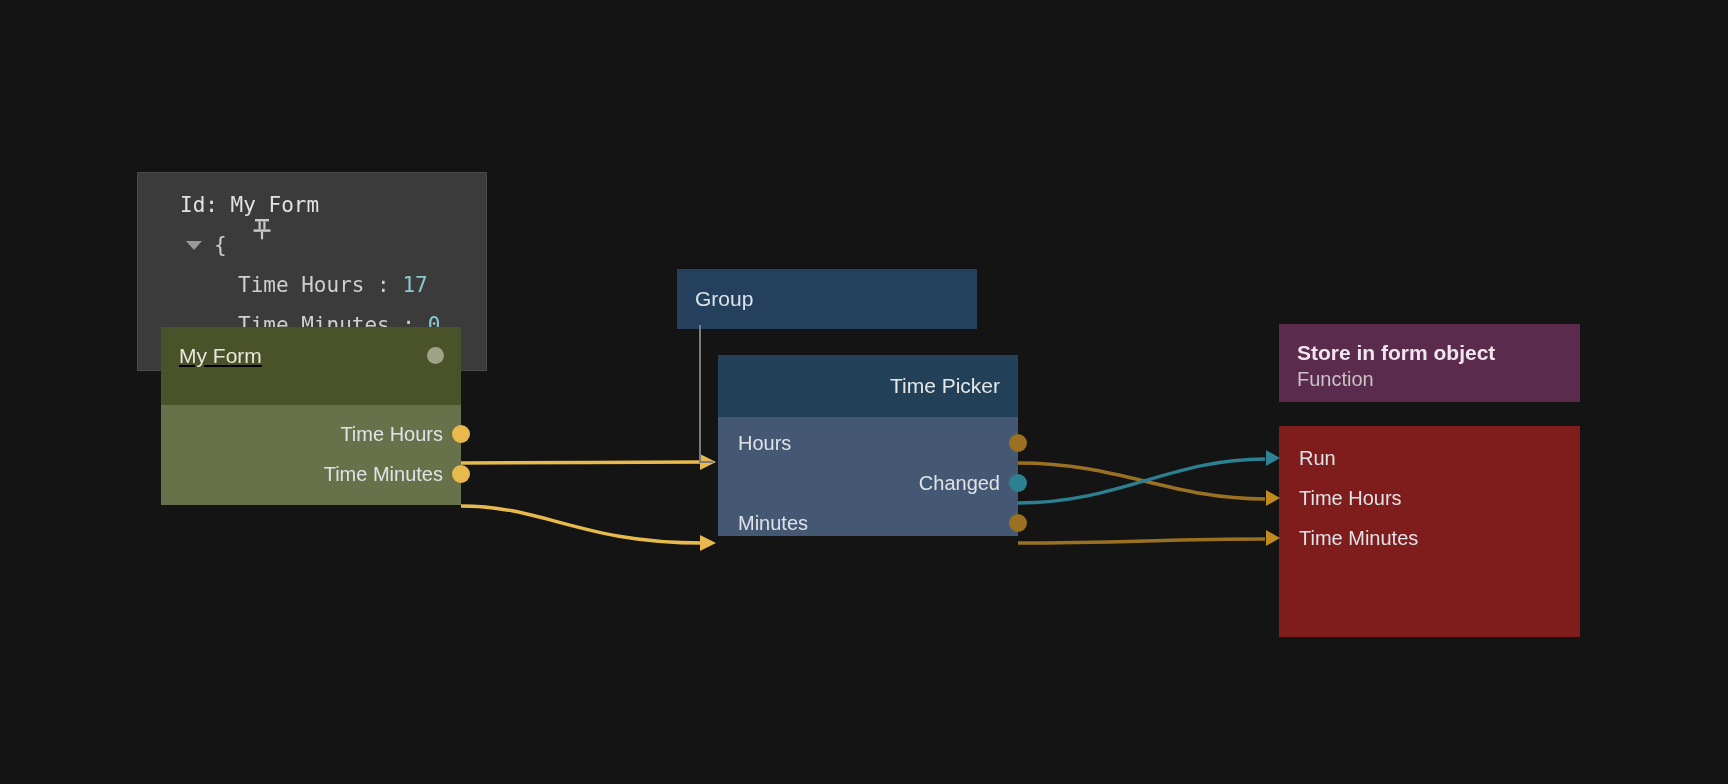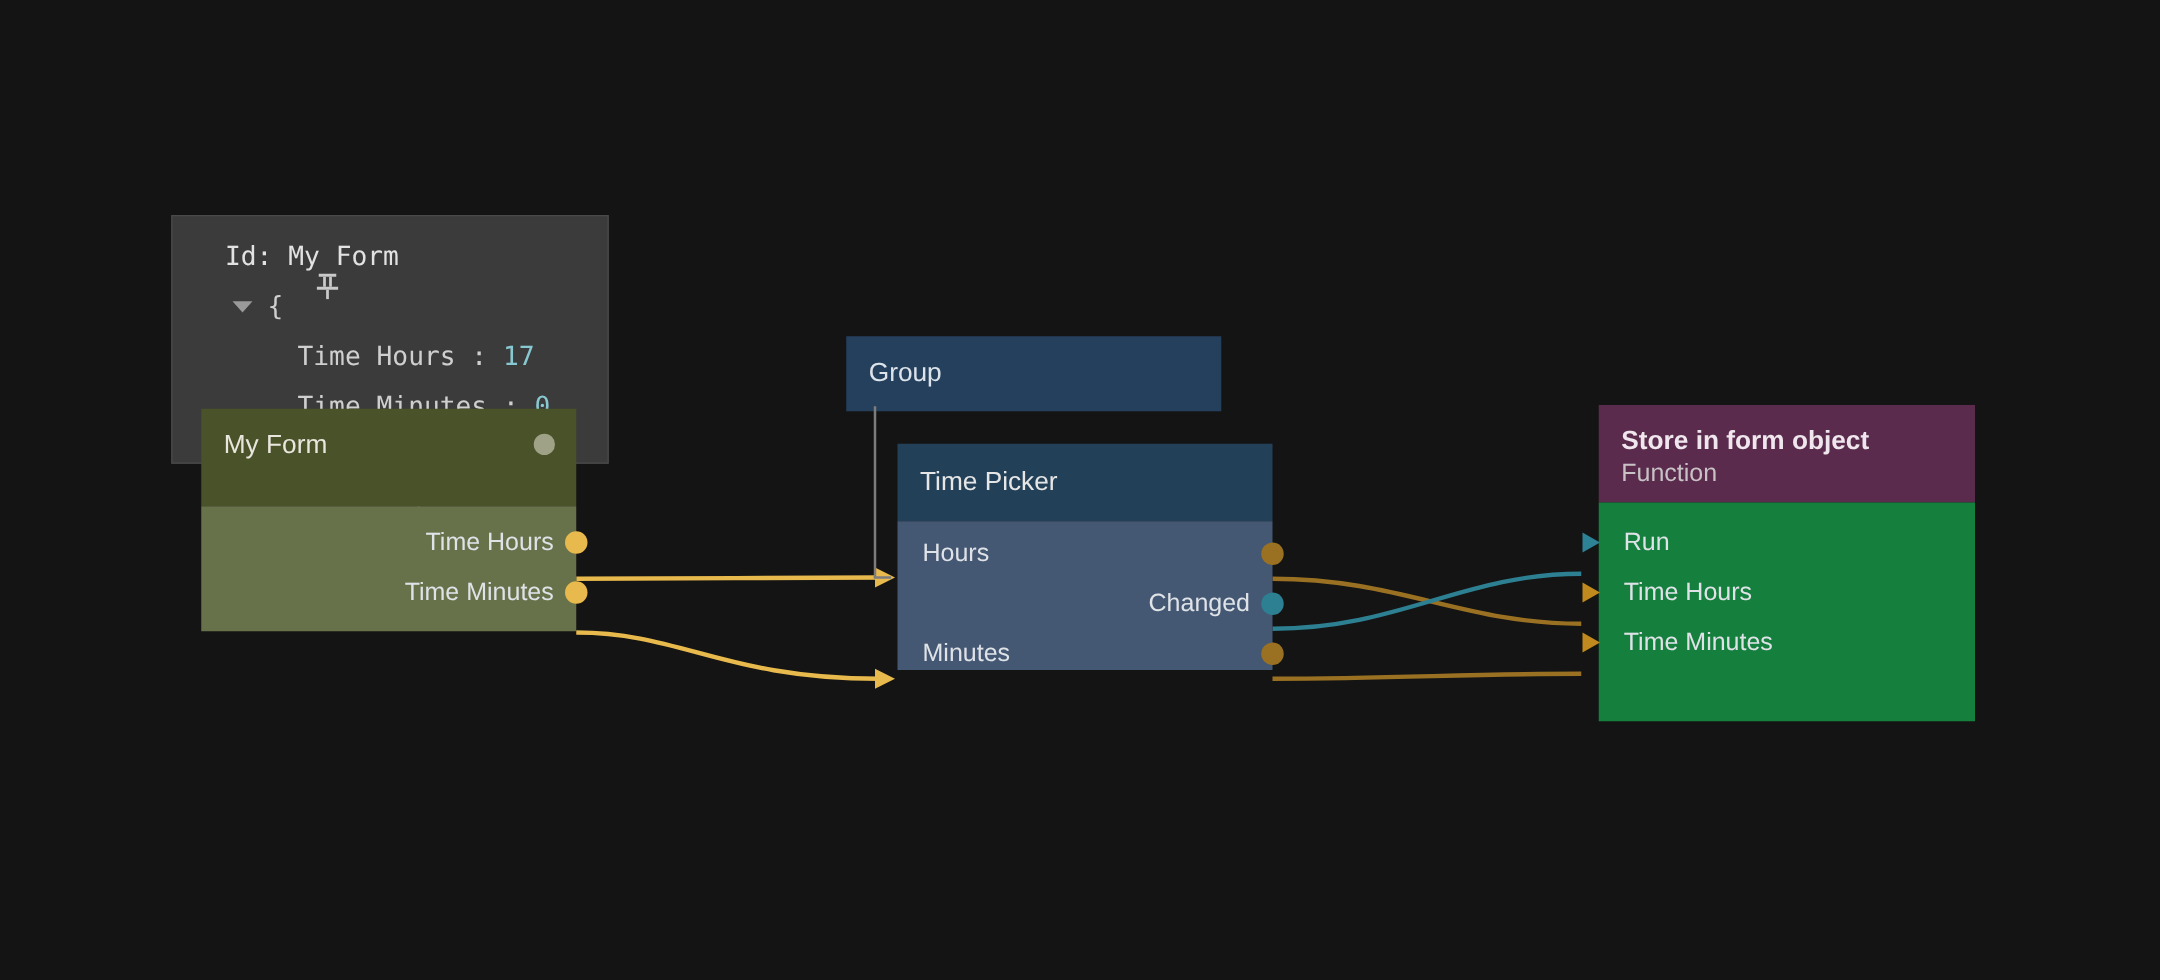--- a/index.html
+++ b/index.html
@@ -133,20 +133,21 @@
     height: 17px;
     border-radius: 50%;
   }
 
   
   #node-myform { left: 161px; top: 327px; width: 300px; }
   #node-myform .node-header {
     height: 78px;
     background: #4a5229;
     padding-top: 16px;
+    text-decoration: underline;
   }
   #node-myform .node-title { color: #e8e6dd; }
   #node-myform .node-sub { color: #cfcdc0; }
   #node-myform .node-body {
     height: 100px;
     background: #68724a;
     padding-top: 9px;
   }
   #node-myform .port-dot { background: #e8b94c; right: -9px; }
   #node-myform .status-dot { background: #a0a287; right: 17px; top: 20px; }
@@ -181,40 +182,42 @@
   }
 
   
   #node-timepicker { left: 718px; top: 355px; width: 300px; }
   #node-timepicker .node-header {
     height: 62px;
     background: #234059;
     display: flex;
     align-items: center;
     padding-top: 0;
+    justify-content: flex-end;
   }
   #node-timepicker .node-body {
     height: 119px;
     background: #455873;
     padding-top: 6px;
   }
   #node-timepicker .port-dot.amber { background: #9a7122; right: -9px; }
   #node-timepicker .port-dot.teal  { background: #2d7f92; right: -9px; }
 
   
   #node-store { left: 1279px; top: 324px; width: 301px; }
   #node-store .node-header {
     height: 78px;
     background: #5a2b4c;
     padding-top: 16px;
   }
   #node-store .node-body {
-    height: 175px;
-    background: #15803d;
+    height: 211px;
+    background: #7f1d1d;
     padding-top: 12px;
+    margin-top: 24px;
   }
 
   .arrow-in {
     position: absolute;
     width: 0; height: 0;
     border-top: 8px solid transparent;
     border-bottom: 8px solid transparent;
     top: 50%;
     margin-top: -8px;
     left: -13px;

